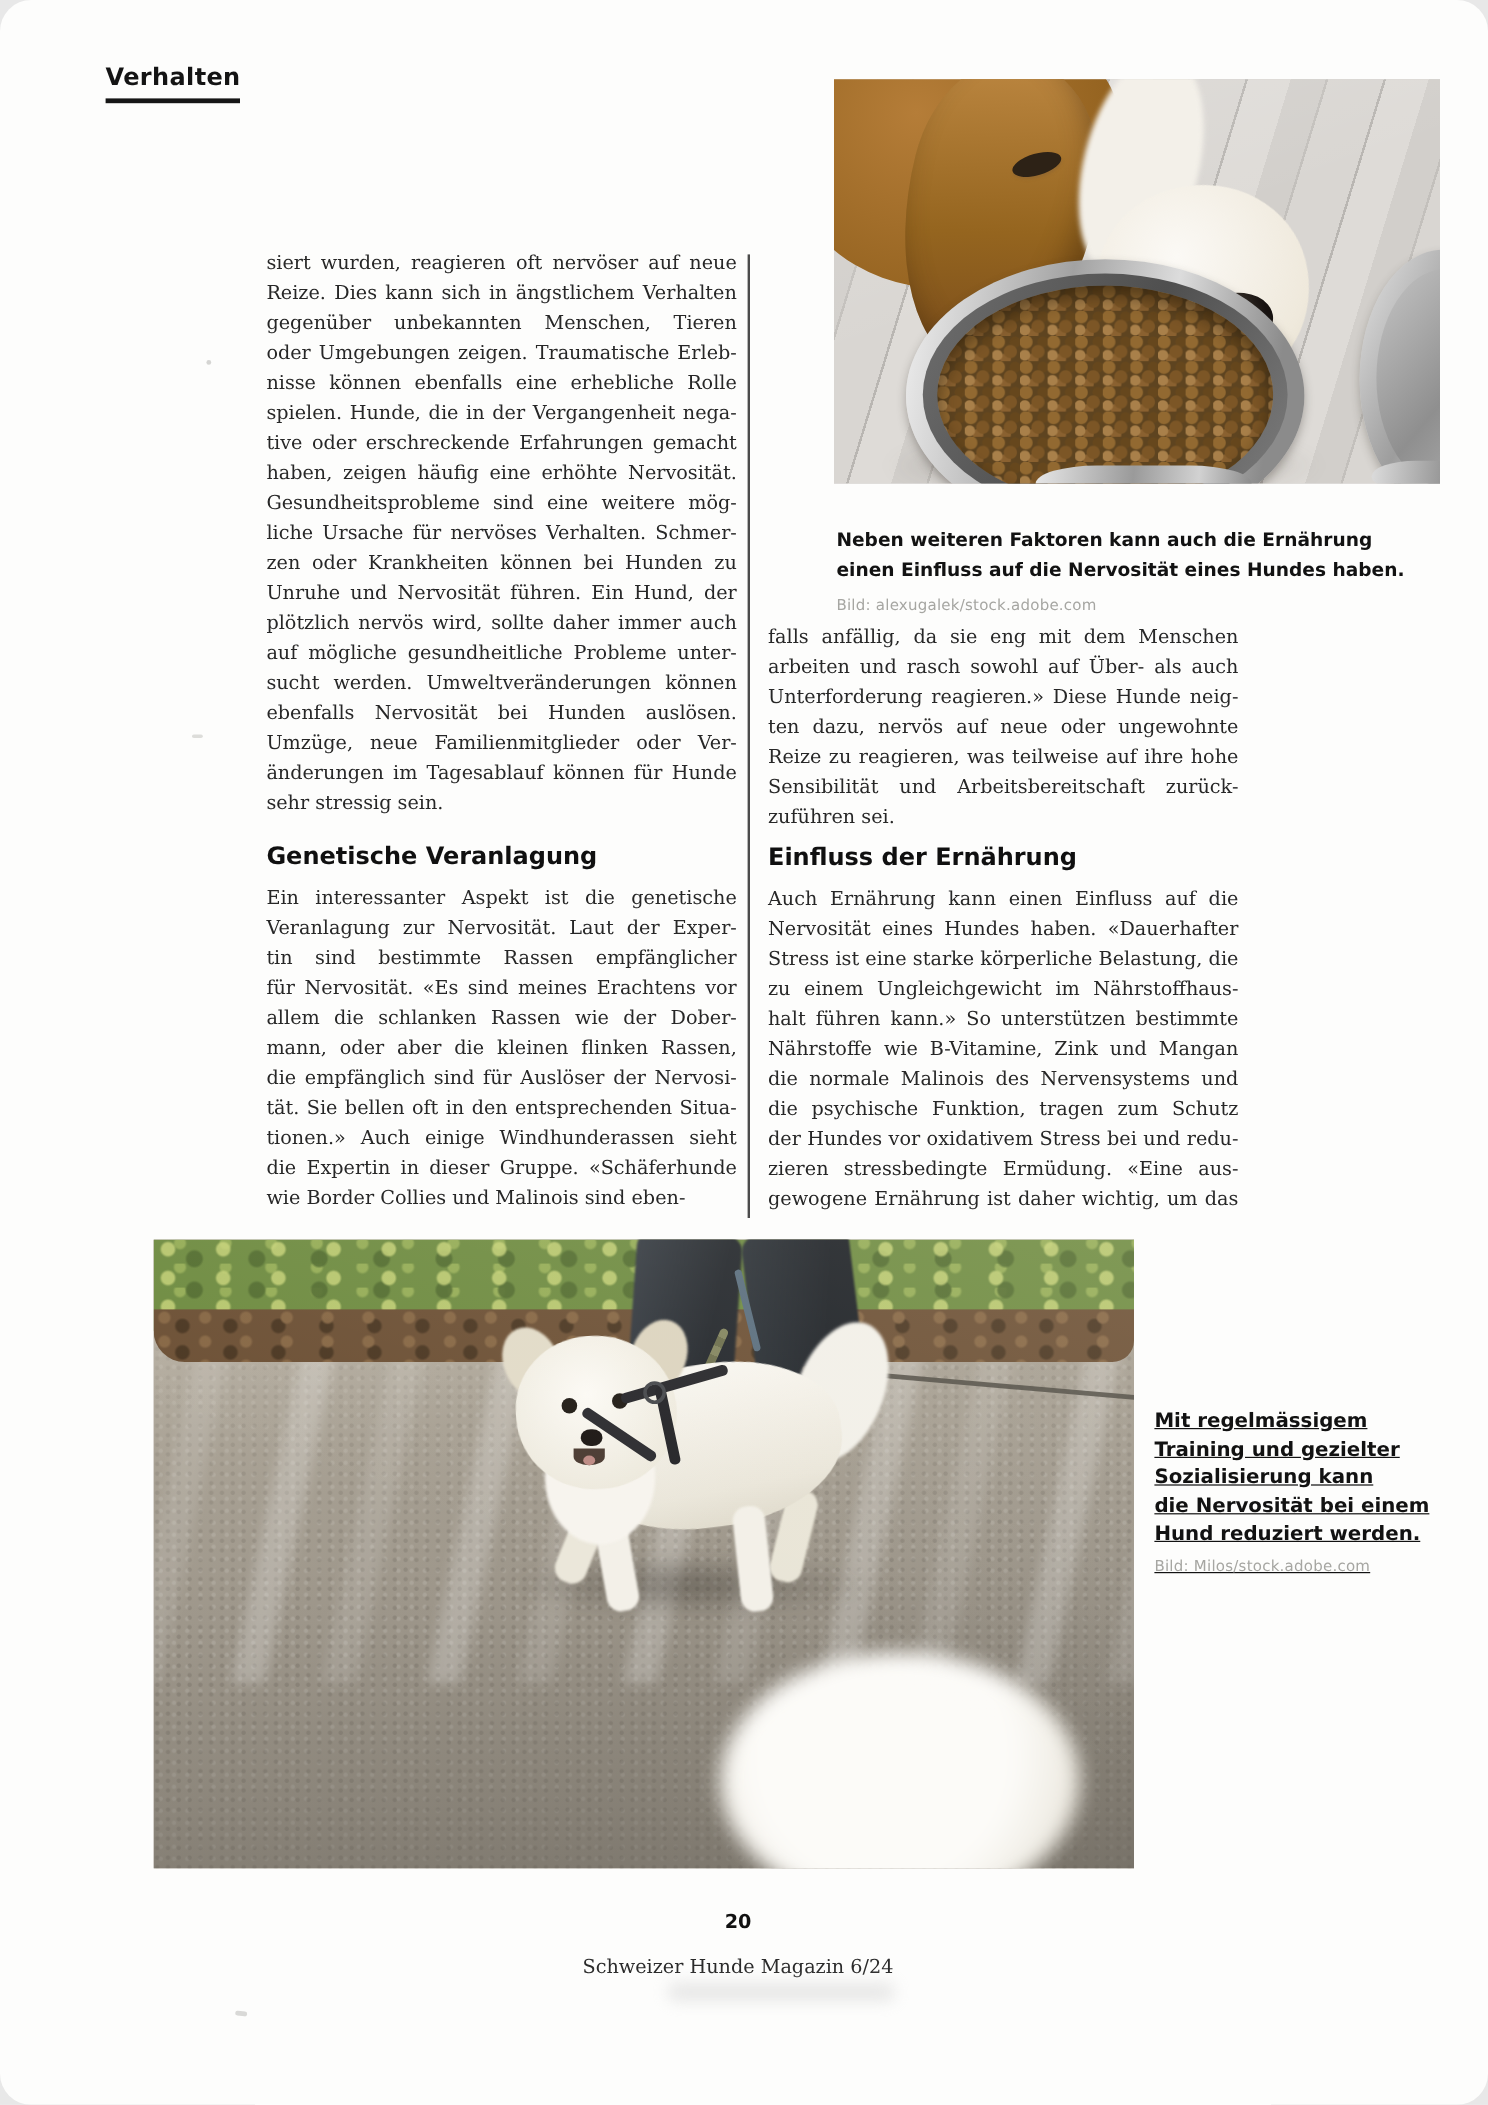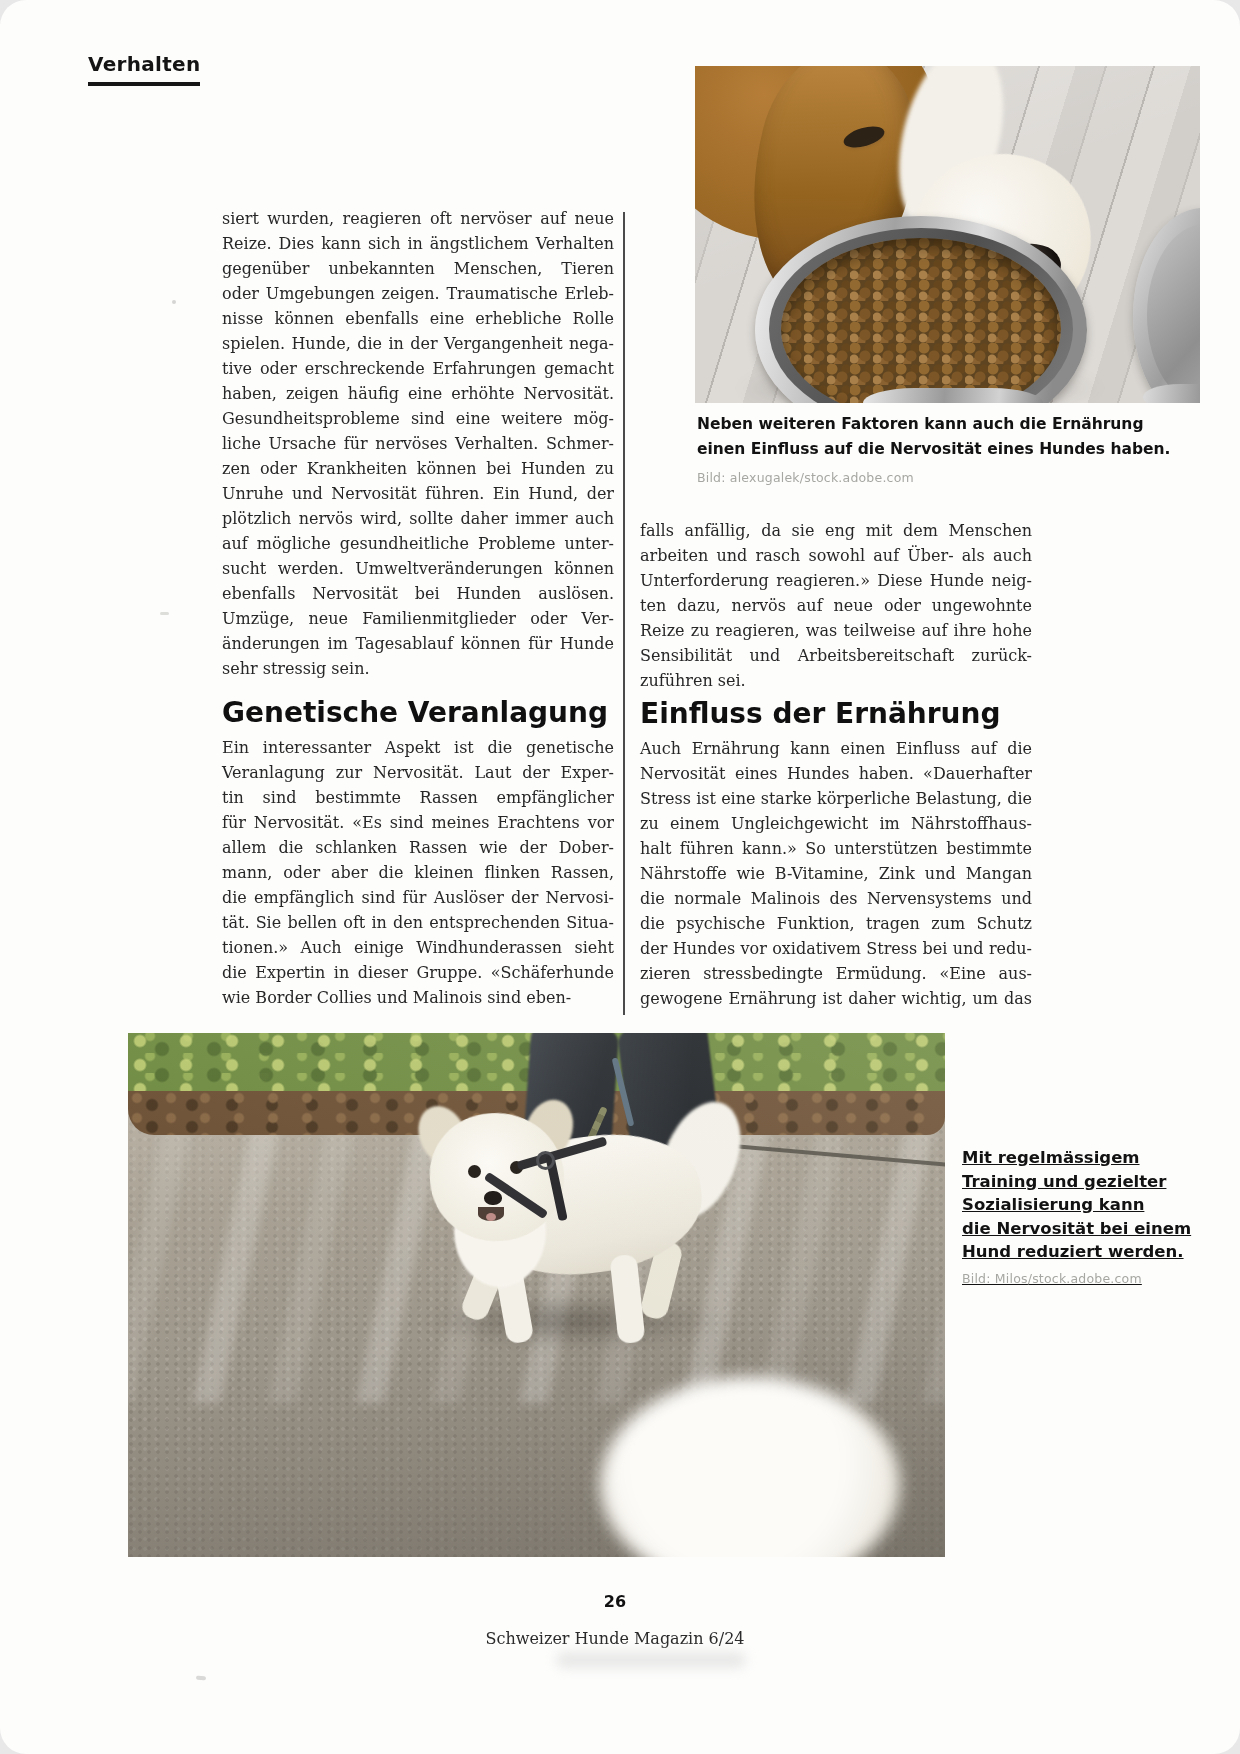--- a/index.html
+++ b/index.html
@@ -12,21 +12,21 @@
   .kicker-rule{position:absolute;left:88px;top:82px;width:112px;height:4px;background:#161616;}
 
   
   .col{position:absolute;width:392px;}
   .col-left{left:222px;top:206px;}
   .col-right{left:640px;top:518px;}
   .para{margin:0;}
   .pline{font-size:16px;line-height:25px;white-space:normal;color:#272727;
          text-align:justify;text-align-last:justify;}
   .pline.lastline{text-align-last:left;}
-  .subheading{font-family:"DejaVu Sans",sans-serif;font-weight:bold;font-size:28px;
+  .subheading{font-family:"DejaVu Sans",sans-serif;font-weight:bold;font-size:20px;
               line-height:26px;color:#101010;}
   .col-left .subheading{margin:19px 0 9px 0;}
   .col-right .subheading{margin:8px 0 9px 0;}
   .column-rule{position:absolute;left:623px;top:212px;width:1.5px;height:803px;background:#4b4b4b;}
 
   
   .photo{position:absolute;overflow:hidden;background:#cfccc8;}
   #beagle-photo{left:695px;top:66px;width:505px;height:337px;}
   #walk-photo{left:128px;top:1033px;width:817px;height:524px;}
   .photo *{position:absolute;}
@@ -142,21 +142,21 @@
   .dog-tongue{left:358px;top:180px;width:10px;height:8px;border-radius:50%;background:#bd8a84;}
   .harness1{left:388px;top:116px;width:92px;height:9px;transform:rotate(-16deg);border-radius:4px;background:#27272b;}
   .harness2{left:352px;top:158px;width:72px;height:9px;transform:rotate(34deg);border-radius:4px;background:#2b2b2f;}
   .harness3{left:424px;top:122px;width:9px;height:66px;transform:rotate(-12deg);border-radius:4px;background:#232327;}
   .harness-ring{left:408px;top:118px;width:13px;height:13px;border-radius:50%;border:3px solid #46484c;background:none;}
   .fg-blur{left:472px;top:344px;width:300px;height:214px;border-radius:50%;filter:blur(8px);
       background:radial-gradient(circle at 45% 40%,#fcfbf8 0 52%,#efece4 74%,#dcd8cc 92%,rgba(220,216,204,0));}
   .photo-warm{left:0;top:0;width:100%;height:100%;background:linear-gradient(200deg,rgba(255,248,235,.12),rgba(0,0,0,0) 55%);}
 
   
-  .caption{position:absolute;font-family:"DejaVu Sans",sans-serif;font-weight:bold;color:#121212;}
+  .caption{position:absolute;font-family:"DejaVu Sans",sans-serif;font-weight:bold;color:#121212;margin-top:26px;}
   #cap-top{left:697px;top:412px;width:500px;font-size:15.5px;line-height:25px;}
   #cap-side{left:962px;top:1146px;width:245px;font-size:16.5px;line-height:23.5px;text-decoration:underline;}
   .credit{font-family:"DejaVu Sans",sans-serif;font-weight:normal;font-size:12.5px;
           color:#a6a6a2;letter-spacing:.2px;margin-top:3px;}
 
   
   .footer{position:absolute;left:0;top:1592px;width:1230px;text-align:center;}
   .page-num{font-family:"DejaVu Sans",sans-serif;font-weight:bold;font-size:16px;color:#111;}
   .mag-line{font-family:"DejaVu Serif",serif;font-size:16px;color:#2b2b2b;margin-top:18px;}
 
@@ -307,21 +307,21 @@
         <div>Mit regelmässigem</div>
         <div>Training und gezielter</div>
         <div>Sozialisierung kann</div>
         <div>die Nervosität bei einem</div>
         <div>Hund reduziert werden.</div>
       </div>
     <div class="credit">Bild: Milos/stock.adobe.com</div>
   </div>
 
   <div class="footer">
-    <div class="page-num">26</div>
+    <div class="page-num">20</div>
     <div class="mag-line">Schweizer Hunde Magazin 6/24</div>
   </div>
 
   <div class="mark mark-dot"></div>
   <div class="mark mark-dash1"></div>
   <div class="mark mark-dash2"></div>
   <div class="smudge"></div>
 
 </div>
 

